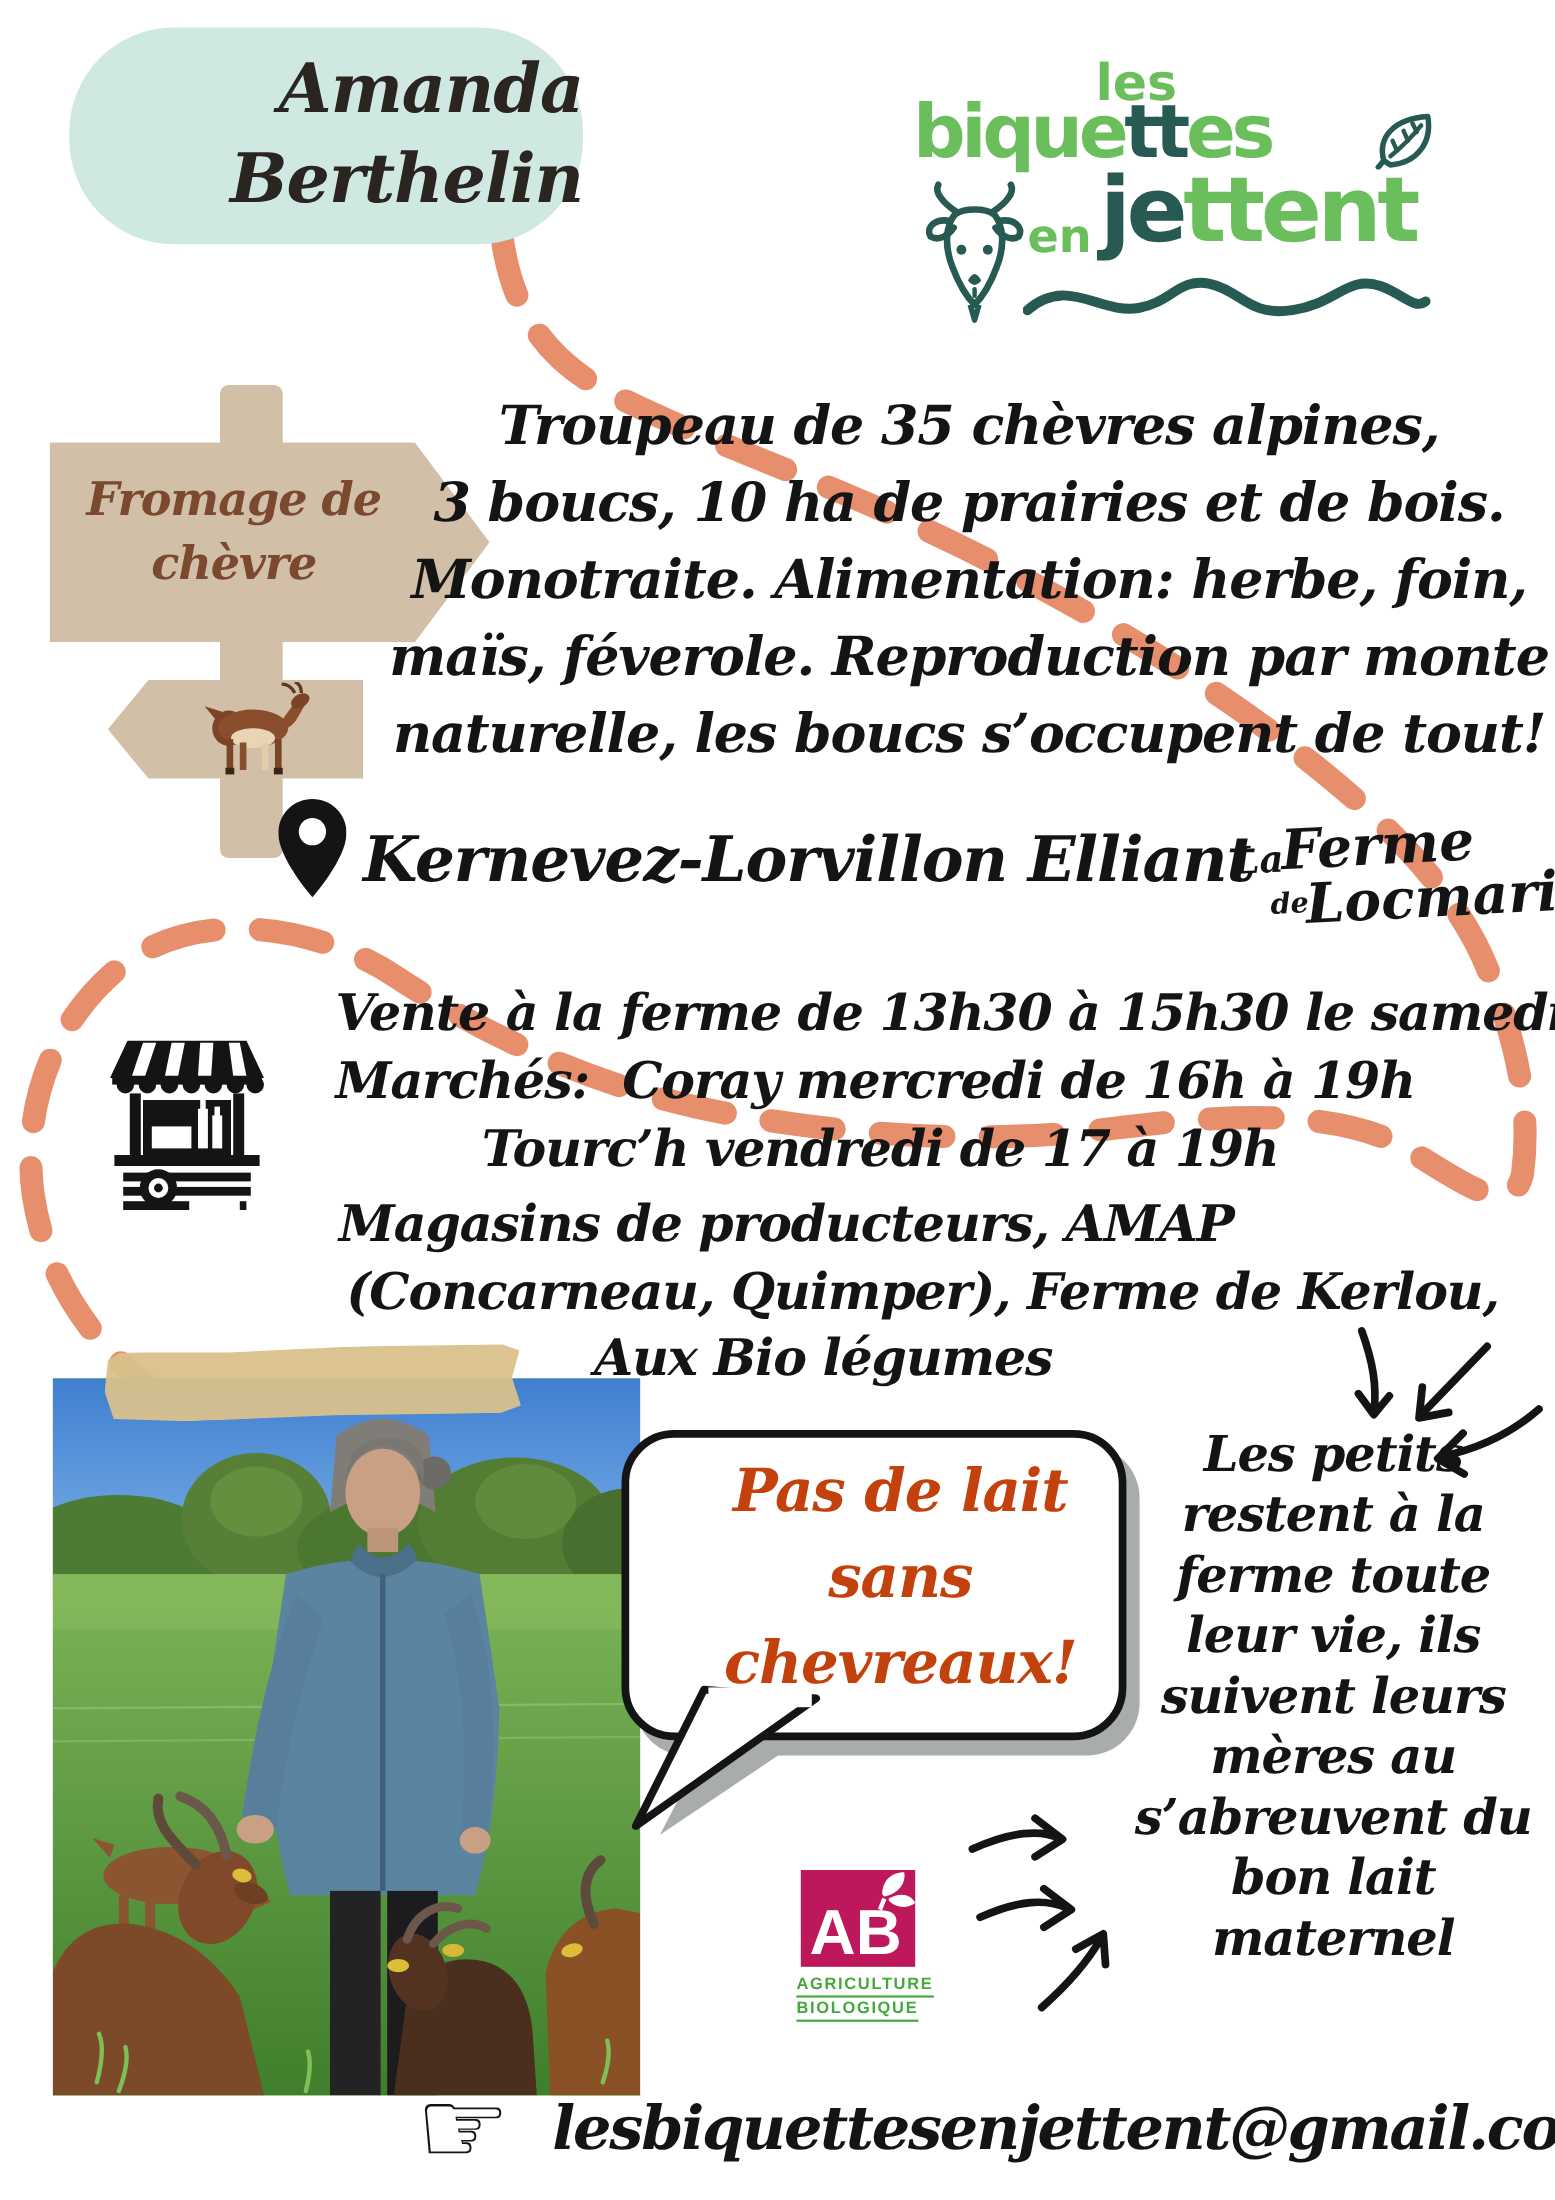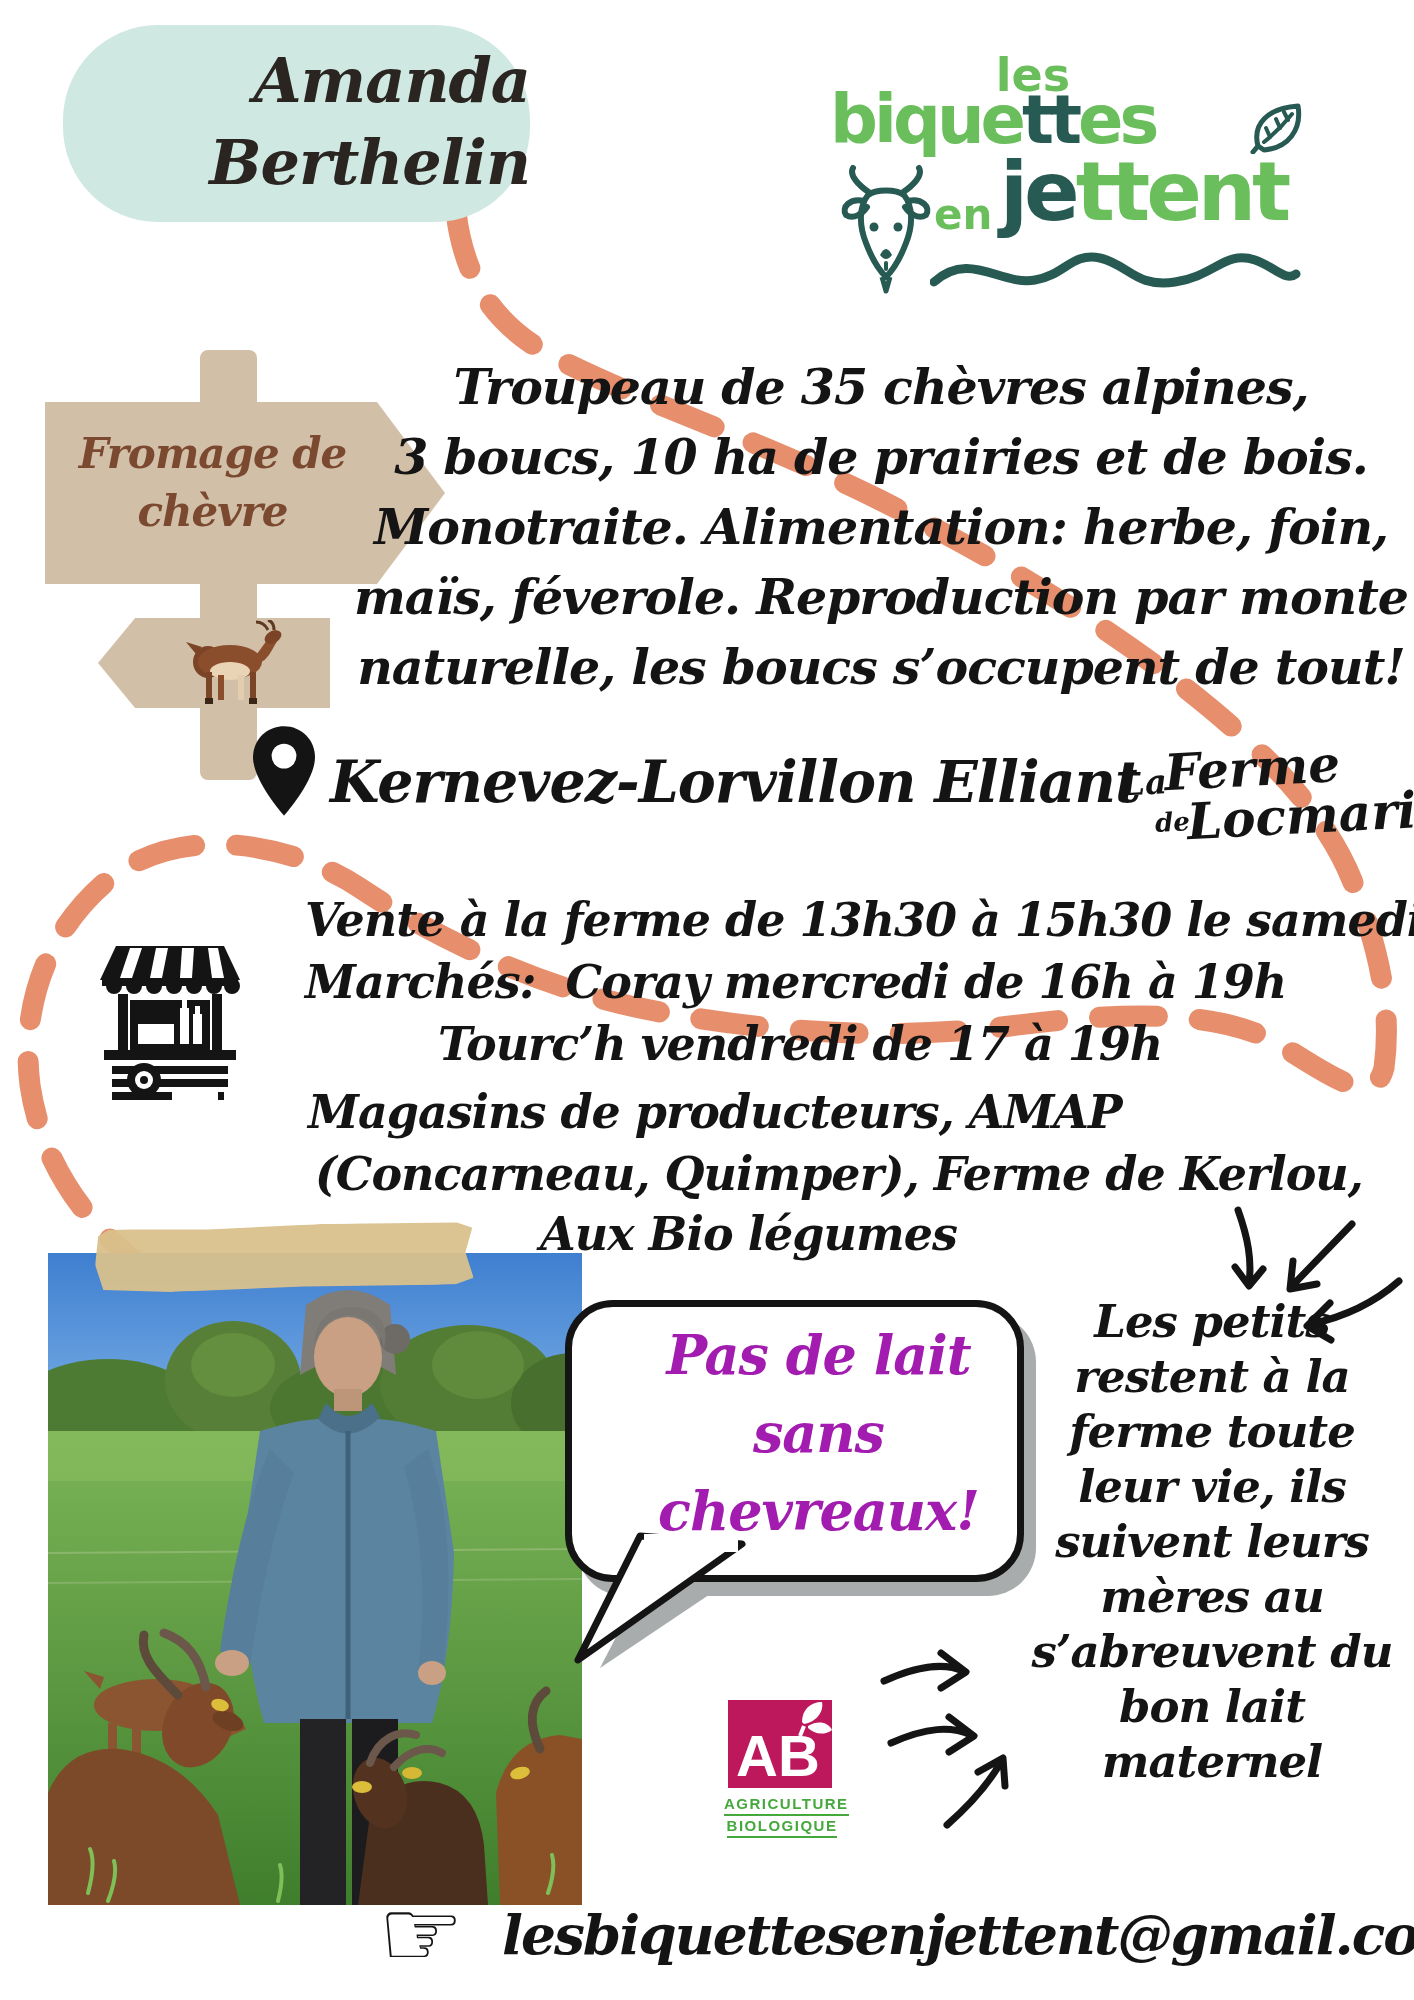--- a/index.html
+++ b/index.html
@@ -42,25 +42,25 @@
   .sales .line{position:absolute;font-size:46px;white-space:pre;}
 
   
   .kids{left:1010px;top:1294px;width:404px;text-align:center;}
   .kids .line{font-size:45px;line-height:55px;white-space:pre;}
 
   
   .bubble{left:565px;top:1300px;width:445px;height:268px;background:#ffffff;border:7px solid #141414;
           border-radius:48px;box-shadow:12px 14px 0 #a9acad;}
   .bubble-text{left:565px;top:1316px;width:459px;text-align:center;color:#d4673c;}
-  .bubble-text .line{font-size:54px;line-height:78px;color:#a21caf;white-space:pre;margin-left:48px;}
+  .bubble-text .line{font-size:54px;line-height:78px;color:#c2410c;white-space:pre;margin-left:48px;}
 
   
   .ab-box{left:728px;top:1700px;width:104px;height:88px;background:#be185d;}
-  .ab-words{left:724px;top:1794px;width:116px;text-align:center;}
+  .ab-words{left:724px;top:1794px;width:116px;text-align:left;}
   .ab-words div{display:inline-block;font-family:"Liberation Sans","DejaVu Sans",sans-serif;font-weight:bold;
                 font-size:15px;letter-spacing:1.5px;color:#44a83c;border-bottom:2px solid #44a83c;line-height:20px;}
 
   
   .hand{left:378px;top:1884px;font-size:96px;line-height:100px;color:#141414;font-family:"DejaVu Sans",sans-serif;}
   .email{left:502px;top:1902px;font-size:55px;letter-spacing:-2px;}
 
   
   .photo{left:48px;top:1253px;width:534px;height:652px;overflow:hidden;background:#6aa84f;}
   .tape{left:95px;top:1225px;width:378px;height:64px;background:#d9c18c;transform:rotate(-1.5deg);opacity:.95;

